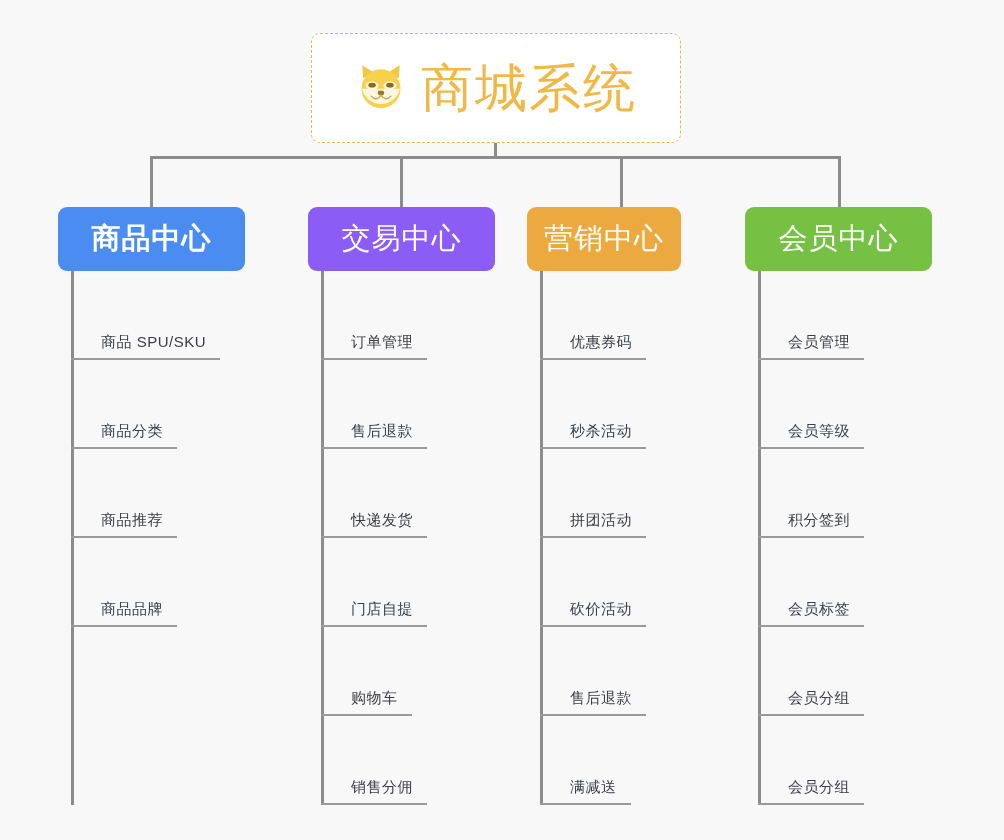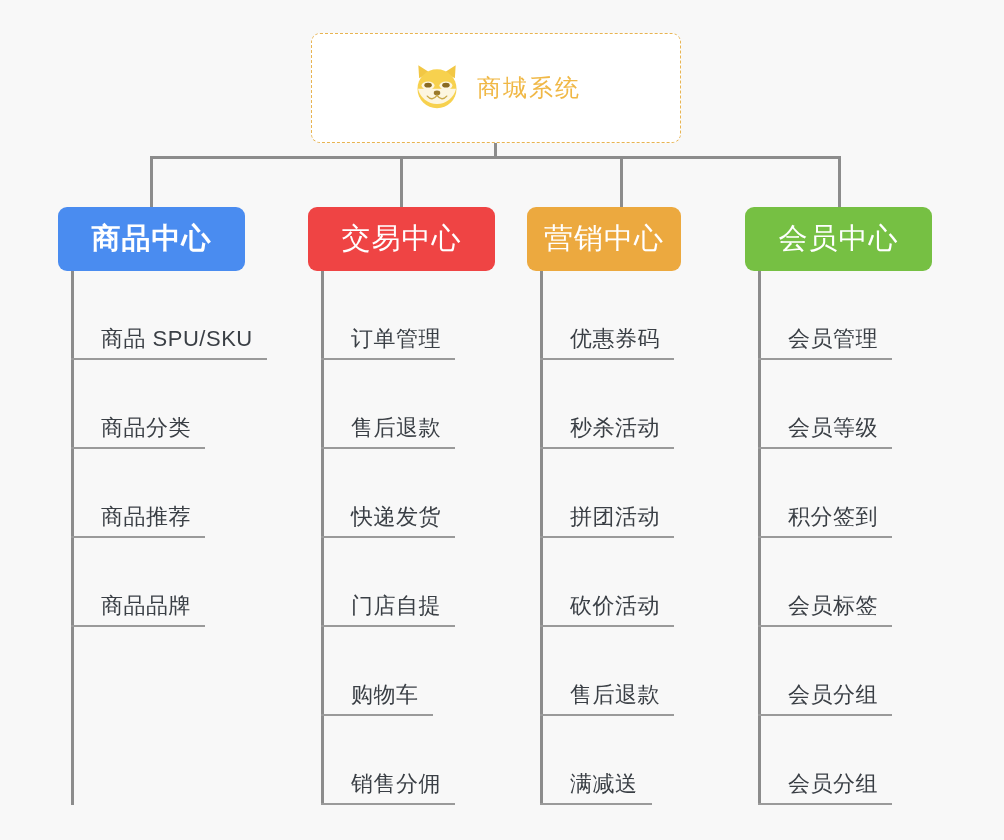--- a/index.html
+++ b/index.html
@@ -36,21 +36,21 @@
   }
 
   .root-logo {
     width: 52px;
     height: 52px;
     flex: 0 0 52px;
     position: relative;
   }
 
   .root-title {
-    font-size: 24px;
+    font-size: 52px;
     color: #f0b846;
     letter-spacing: 2px;
     line-height: 1;
     font-weight: 400;
     white-space: nowrap;
   }
 
   
   .conn {
     position: absolute;
@@ -111,21 +111,21 @@
   }
 
   .leaf-inner {
     position: relative;
     display: inline-block;
     padding: 0 14px 7px 30px;
     border-bottom: 2px solid #9a9a9a;
   }
 
   .leaf-label {
-    font-size: 22px;
+    font-size: 15px;
     color: #3a3f45;
     line-height: 1.15;
     white-space: nowrap;
     letter-spacing: 0.5px;
   }
 </style>
 </head>
 <body>
 
 <div id="mindmap">
@@ -176,21 +176,21 @@
           </div>
           <div class="leaf">
             <div class="leaf-inner"><span class="leaf-label">商品推荐</span></div>
           </div>
           <div class="leaf">
             <div class="leaf-inner"><span class="leaf-label">商品品牌</span></div>
           </div>
         </div>
       </div>
       <div class="column" style="left: 308px; width: 187px;">
-        <div class="cat-box" style="background: #ef4444; width: 187px; font-family: Liberation Serif, serif;">交易中心</div>
+        <div class="cat-box" style="background: #8b5cf6; width: 187px; font-family: Liberation Serif, serif;">交易中心</div>
         <div class="trunk" style="height: 534px;"></div>
         <div class="leaf-list">
           <div class="leaf">
             <div class="leaf-inner"><span class="leaf-label">订单管理</span></div>
           </div>
           <div class="leaf">
             <div class="leaf-inner"><span class="leaf-label">售后退款</span></div>
           </div>
           <div class="leaf">
             <div class="leaf-inner"><span class="leaf-label">快递发货</span></div>

